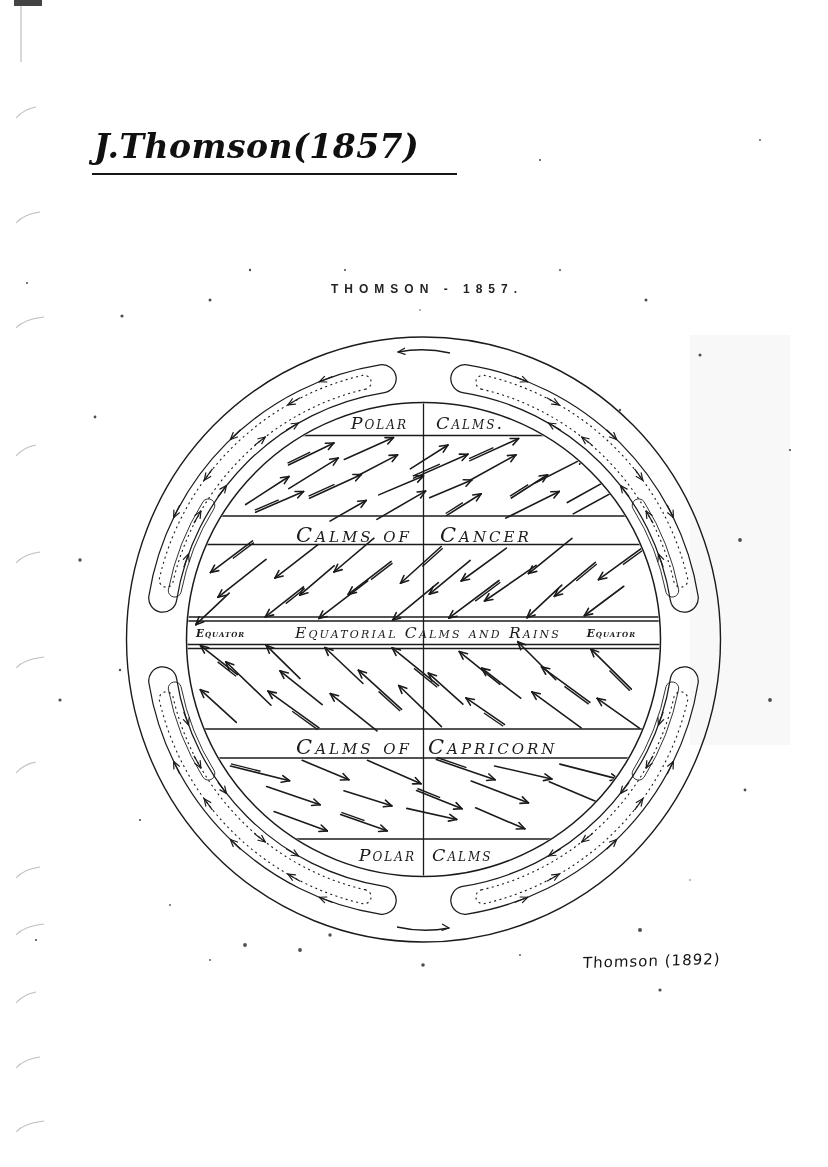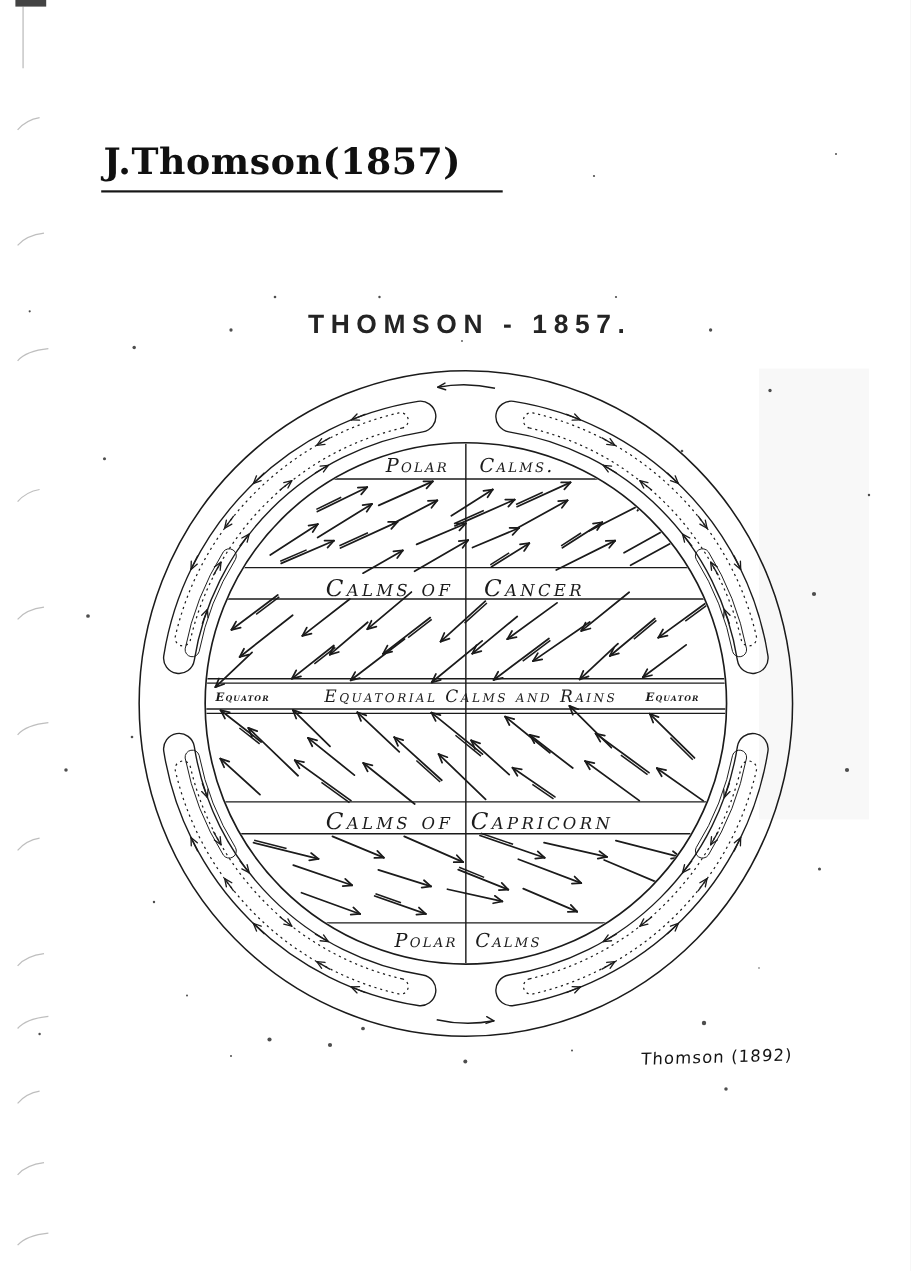--- a/index.html
+++ b/index.html
@@ -15,30 +15,31 @@
     position:absolute;
     left:92px;top:127px;
     font-family:"DejaVu Serif", serif;
     font-weight:bold;
     font-size:33px;
     letter-spacing:0.5px;
     color:#101010;
     border-bottom:2.5px solid #161616;
     padding:0 38px 7px 2px;
     white-space:nowrap;
+    font-style:italic;
   }
   .diagram-title{
     position:absolute;
     left:0;top:282px;width:100%;
     text-align:center;
     padding-left:26px;
     box-sizing:border-box;
     font-family:"Liberation Sans", sans-serif;
     font-weight:600;
-    font-size:24px;
+    font-size:12px;
     letter-spacing:6px;
     color:#242424;
     white-space:nowrap;
   }
   .hand-note{
     position:absolute;
     left:583px;top:952px;
     font-family:"DejaVu Sans", sans-serif;
     font-size:15px;
     font-weight:500;

